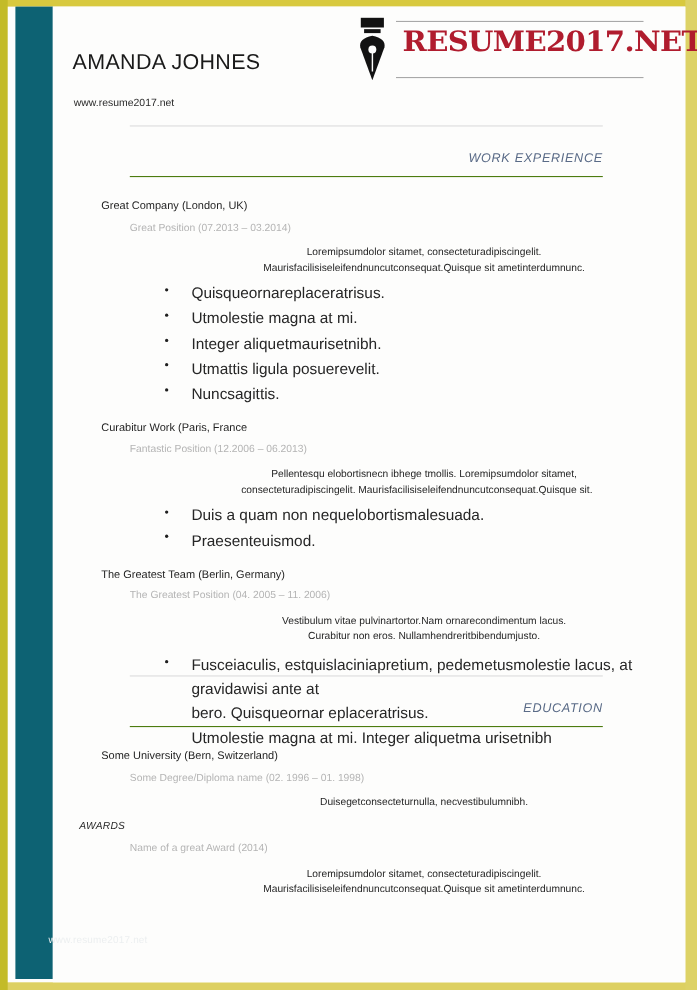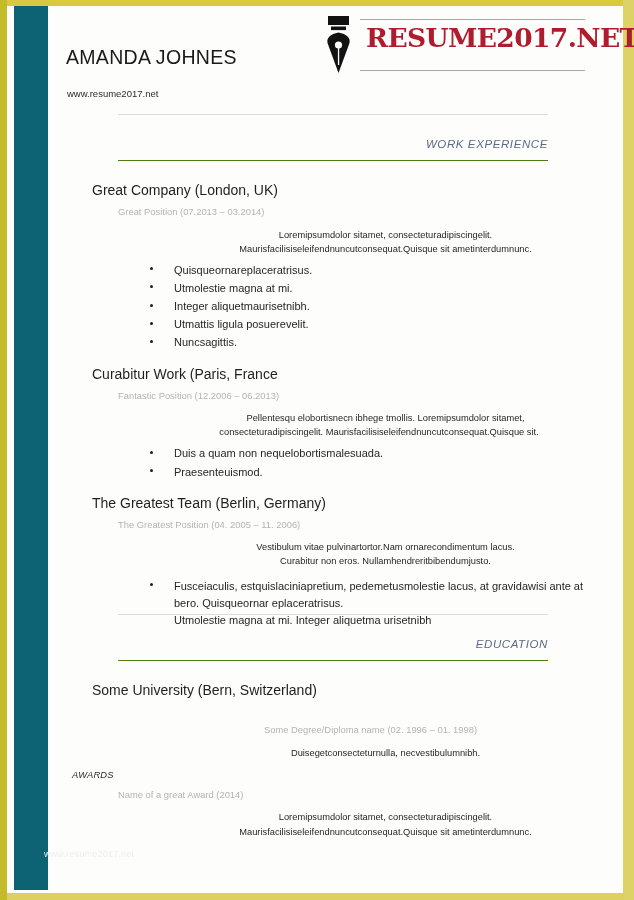--- a/index.html
+++ b/index.html
@@ -151,21 +151,21 @@
   }
   .section-title {
     font-size: 11.5px;
     font-style: italic;
     letter-spacing: 0.6px;
     color: #5a6b87;
   }
 
   
   .entry-org {
-    font-size: 14px;
+    font-size: 10px;
     color: #1f1f1f;
     line-height: 1.35;
   }
   .entry-role {
     font-size: 9.4px;
     color: #b4b4b4;
     line-height: 1.35;
   }
   .entry-body {
     font-size: 9.3px;
@@ -173,21 +173,21 @@
     line-height: 1.52;
     text-align: center;
   }
   .entry-list {
     margin: 6px 0 0 0;
     padding: 0;
     list-style: none;
   }
   .entry-list li {
     position: relative;
-    font-size: 11px;
+    font-size: 14px;
     color: #262626;
     line-height: 1.56;
     padding-left: 26px;
     margin-bottom: 1px;
   }
   .entry-list li::before {
     content: "";
     position: absolute;
     left: 2px;
     top: 5.5px;
@@ -302,21 +302,21 @@
       </div>
     </div>
 
     <div class="section" style="top:608px;">
       <div class="section-head">
         <span class="section-title">EDUCATION</span>
       </div>
 
       <div style="margin-left:44px; margin-top:20px;">
         <div class="entry-org">Some University (Bern, Switzerland)</div>
-        <div class="entry-role" style="margin-left:26px; margin-top:24px;text-align:center;">Some Degree/Diploma name (02. 1996 – 01. 1998)</div>
+        <div class="entry-role" style="margin-left:26px; margin-top:6px;">Some Degree/Diploma name (02. 1996 – 01. 1998)</div>
         <div style="margin-left:56px; margin-top:9px;">
           <div class="entry-body">Duisegetconsecteturnulla, necvestibulumnibh.</div>
         </div>
       </div>
 
       <div style="margin-left:24px; margin-top:10px;">
         <div class="awards-label">AWARDS</div>
         <div style="margin-left:20px; margin-top:9px;">
           <div class="entry-role" style="margin-left:26px; margin-top:6px;">Name of a great Award (2014)</div>
           <div style="margin-left:56px; margin-top:9px;">

